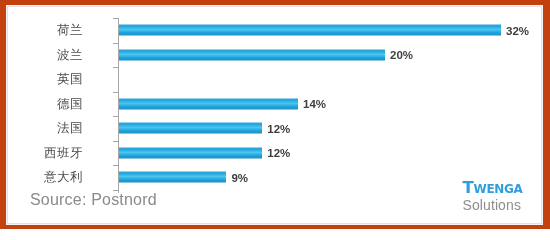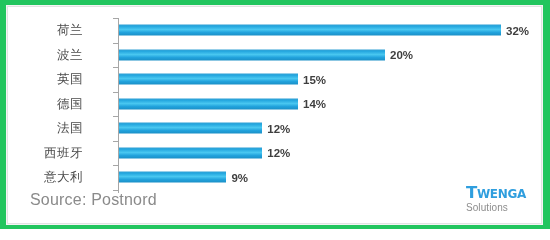--- a/index.html
+++ b/index.html
@@ -14,21 +14,21 @@
     overflow: hidden;
   }
 
   
   #chart-figure {
     position: relative;
     box-sizing: border-box;
     width: 550px;
     height: 229px;
     padding: 6px 8px 5px 7px;
-    background: #22c55e;
+    background: #c2410c;
   }
   #chart-card {
     position: relative;
     box-sizing: border-box;
     width: 100%;
     height: 100%;
     background: #ffffff;
     border: 1px solid #e2e2e2;
     box-shadow: 0 0 0 1px #f4f4f4;
   }
@@ -130,21 +130,21 @@
   }
   #brand-mark {
     font-size: 16.5px;
     font-weight: bold;
     color: #2f9ede;
     letter-spacing: -0.3px;
     font-family: "DejaVu Sans", "Liberation Sans", sans-serif;
     font-variant: small-caps;
   }
   #brand-suffix {
-    font-size: 10px;
+    font-size: 14px;
     color: #8d8d8d;
     margin-left: 5px;
     letter-spacing: 0.1px;
     font-family: "Liberation Sans", sans-serif;
   }
 </style>
 </head>
 <body>
 
 <div id="chart-figure">
@@ -172,24 +172,20 @@
           </div>
           <div class="bar-row" style="top: 35.5px; height: 24.5px;">
             <div class="cat-label">波兰</div>
             <div class="bar-track" style="left: 111px; width: 266px;">
               <div class="bar"></div>
               <div class="bar-value">20%</div>
             </div>
           </div>
           <div class="bar-row" style="top: 60px; height: 24.5px;">
             <div class="cat-label">英国</div>
-            <div class="bar-track" style="left: 111px; width: 179.062px;">
-              <div class="bar"></div>
-              <div class="bar-value">15%</div>
-            </div>
           </div>
           <div class="bar-row" style="top: 84.5px; height: 24.5px;">
             <div class="cat-label">德国</div>
             <div class="bar-track" style="left: 111px; width: 179px;">
               <div class="bar"></div>
               <div class="bar-value">14%</div>
             </div>
           </div>
           <div class="bar-row" style="top: 109px; height: 24.5px;">
             <div class="cat-label">法国</div>

